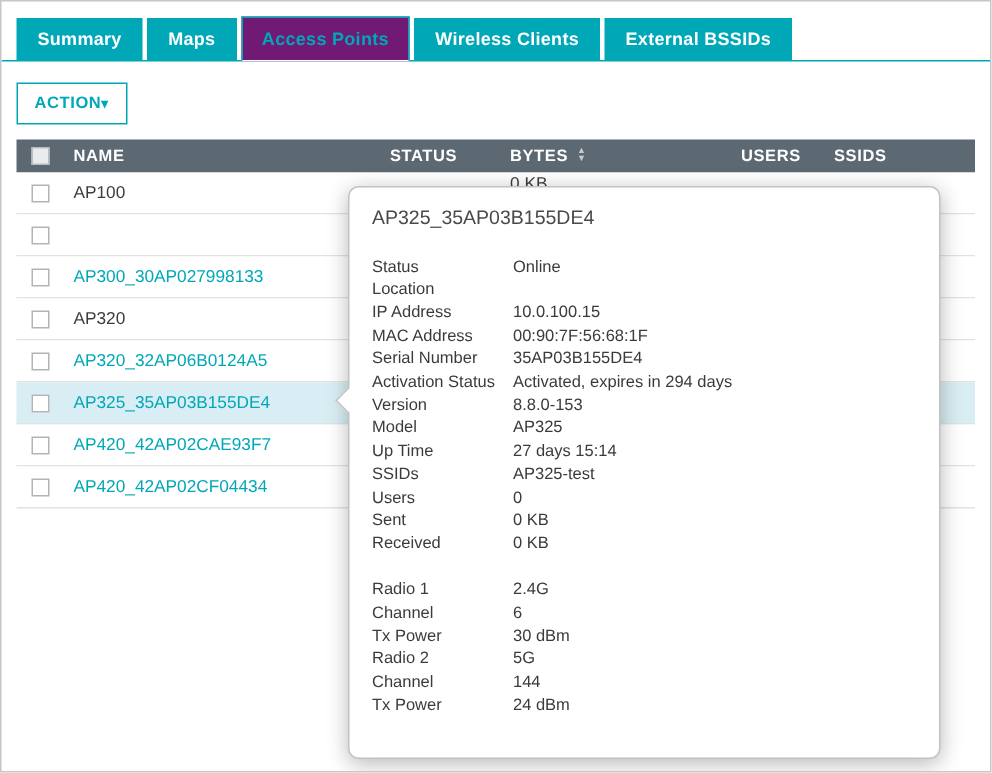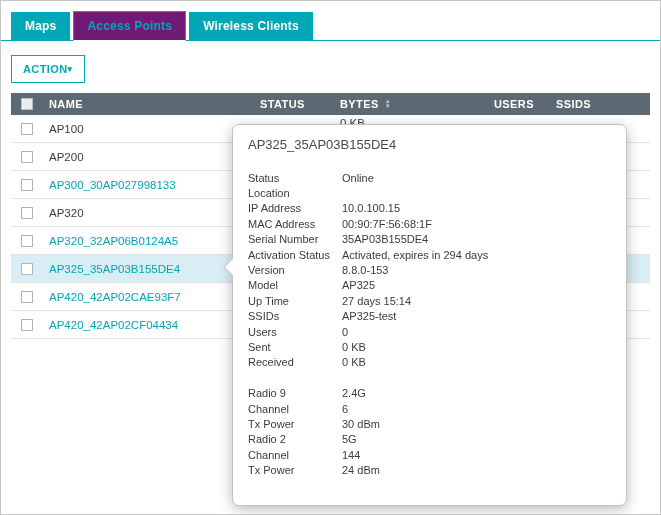--- a/index.html
+++ b/index.html
@@ -106,33 +106,39 @@
     font-size:11px; color:#3b3b3b;
   }
   .detail-label{width:94px; flex-shrink:0;}
 </style>
 </head>
 <body>
 
 <div class="app">
 
   <div class="tabbar" id="tabbar">
+  <div class="tab">
+    <span class="tab-label">Summary</span>
+  </div>
 
   <div class="tab">
     <span class="tab-label">Maps</span>
   </div>
 
   <div class="tab active">
     <span class="tab-label">Access Points</span>
   </div>
 
   <div class="tab">
     <span class="tab-label">Wireless Clients</span>
   </div>
 
+  <div class="tab">
+    <span class="tab-label">External BSSIDs</span>
+  </div>
 </div>
 
   <div class="toolbar">
     <button class="action-btn">
       <span>ACTION</span>
       <span class="caret">▾</span>
     </button>
   </div>
 
   <div class="table">
@@ -161,21 +167,20 @@
     <div class="cell status"></div>
     <div class="cell bytes">0 KB</div>
     <div class="cell users"></div>
     <div class="cell ssids"></div>
   </div>
 
   <div class="trow">
     <div class="cell center">
       <span class="checkbox"></span>
     </div>
-    <div class="cell name">AP200</div>
     <div class="cell status"></div>
     <div class="cell bytes"></div>
     <div class="cell users"></div>
     <div class="cell ssids"></div>
   </div>
 
   <div class="trow">
     <div class="cell center">
       <span class="checkbox"></span>
     </div>
@@ -312,21 +317,21 @@
     <div class="detail-label">Received</div>
     <div class="detail-value">0 KB</div>
   </div>
 
   <div class="detail-row">
     <div class="detail-label"></div>
     <div class="detail-value"></div>
   </div>
 
   <div class="detail-row">
-    <div class="detail-label">Radio 9</div>
+    <div class="detail-label">Radio 1</div>
     <div class="detail-value">2.4G</div>
   </div>
 
   <div class="detail-row">
     <div class="detail-label">Channel</div>
     <div class="detail-value">6</div>
   </div>
 
   <div class="detail-row">
     <div class="detail-label">Tx Power</div>

